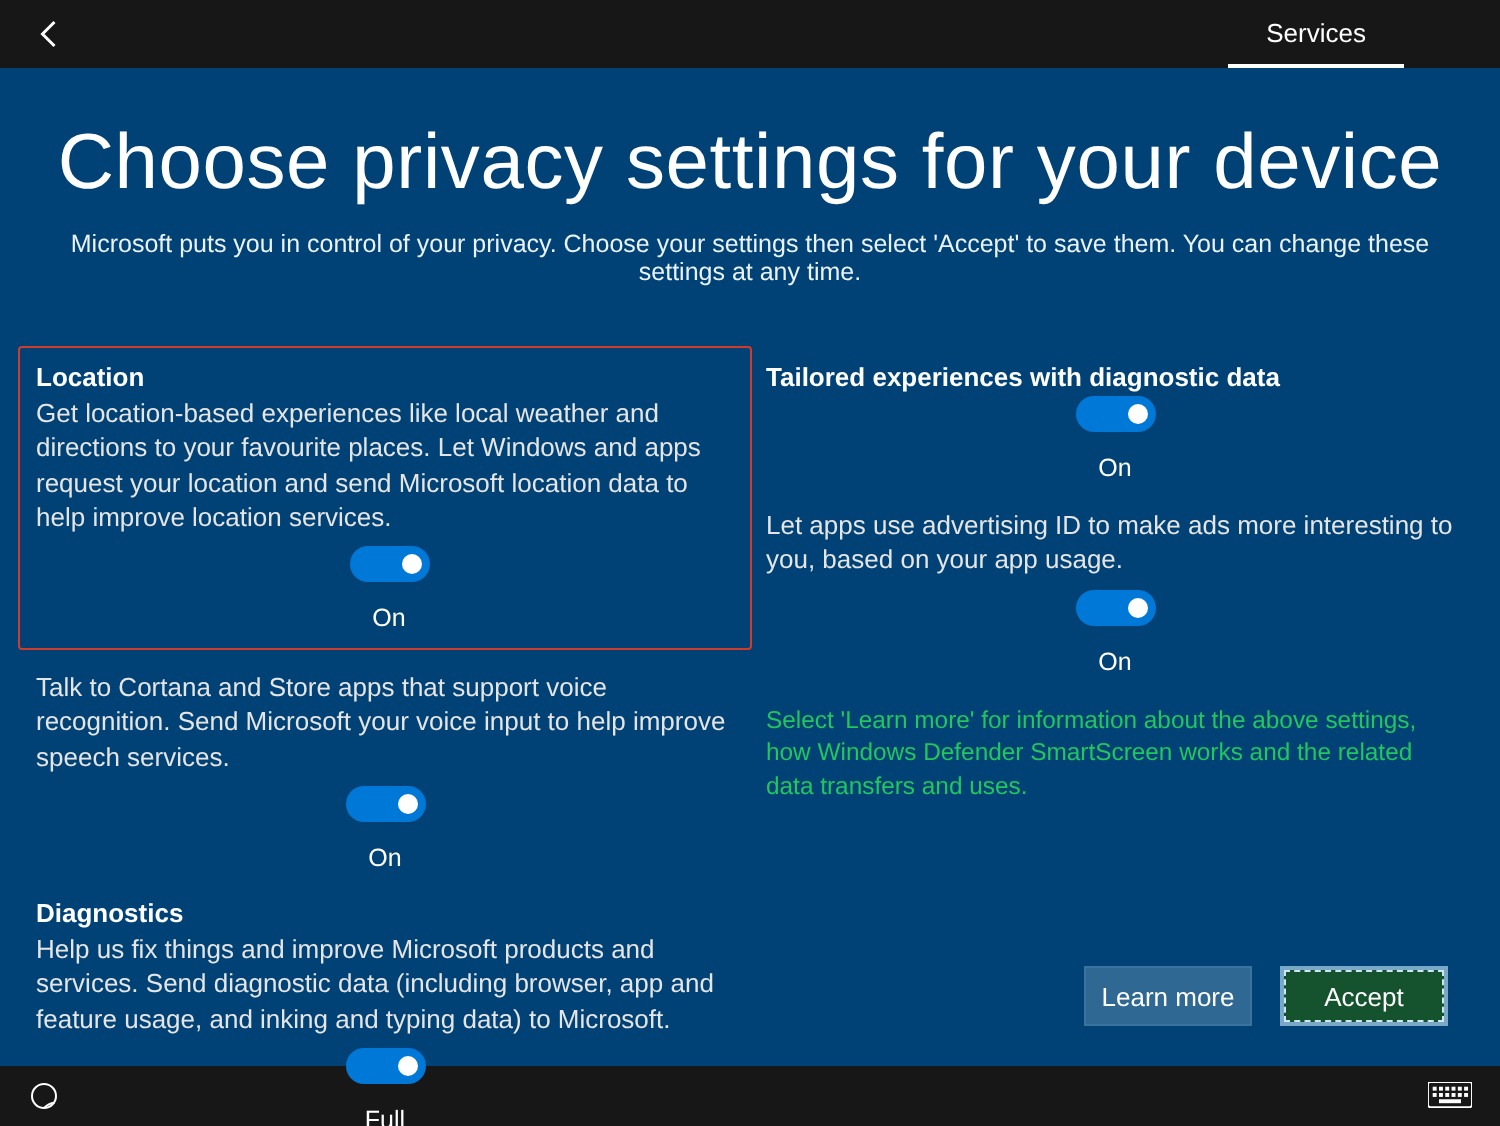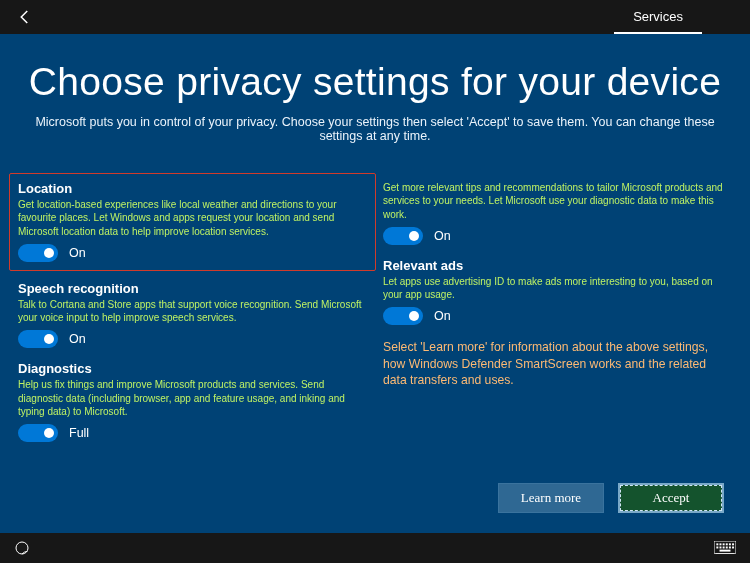--- a/index.html
+++ b/index.html
@@ -66,29 +66,30 @@
     border-radius: 2px;
     padding: 7px 4px 8px 8px;
     margin: -8px -9px 10px -9px;
   }
   .setting-title {
     font-weight: 600;
     font-size: 13px;
     margin-bottom: 2px;
   }
   .setting-desc {
-    font-size: 10px;
+    font-size: 13px;
     line-height: 1.33;
-    color: #bef264;
+    color: #e5e5e5;
     margin-bottom: 6px;
   }
   .toggle-row {
     display: flex;
     align-items: center;
     gap: 11px;
+    flex-direction: column;
   }
   .toggle {
     width: 40px;
     height: 18px;
     background: #0078d7;
     border-radius: 9px;
     position: relative;
     cursor: pointer;
   }
   .toggle::after {
@@ -97,40 +98,39 @@
     width: 10px; height: 10px;
     background: #fff;
     border-radius: 50%;
     top: 4px;
     right: 4px;
   }
   .toggle-label { font-size: 12.5px; }
   .info-text {
     font-size: 12.2px;
     line-height: 1.35;
-    color: #fdba74;
+    color: #22c55e;
     margin-top: 14px;
   }
   .button-row {
     position: absolute;
     bottom: 20px;
     right: 26px;
     display: flex;
     gap: 14px;
   }
   .btn {
-    width: 106px;
+    width: 84px;
     height: 30px;
     display: flex;
     align-items: center;
     justify-content: center;
     font-size: 13px;
     cursor: pointer;
     color: #fff;
-    font-family: Liberation Serif, serif;
   }
   .btn-secondary {
     background: #2f6893;
     border: 1px solid #3a739e;
   }
   .btn-primary {
     background: #14532d;
     outline: 1px dashed #cfe4f4;
     outline-offset: -3px;
     border: 2px solid #7aa9c8;
@@ -172,21 +172,20 @@
       <div class="setting-block highlighted">
         <div class="setting-title">Location</div>
         <div class="setting-desc">Get location-based experiences like local weather and directions to your favourite places. Let Windows and apps request your location and send Microsoft location data to help improve location services.</div>
         <div class="toggle-row">
           <div class="toggle"></div>
           <span class="toggle-label">On</span>
         </div>
       </div>
 
       <div class="setting-block">
-        <div class="setting-title">Speech recognition</div>
         <div class="setting-desc">Talk to Cortana and Store apps that support voice recognition. Send Microsoft your voice input to help improve speech services.</div>
         <div class="toggle-row">
           <div class="toggle"></div>
           <span class="toggle-label">On</span>
         </div>
       </div>
 
       <div class="setting-block">
         <div class="setting-title">Diagnostics</div>
         <div class="setting-desc">Help us fix things and improve Microsoft products and services. Send diagnostic data (including browser, app and feature usage, and inking and typing data) to Microsoft.</div>
@@ -194,29 +193,28 @@
           <div class="toggle"></div>
           <span class="toggle-label">Full</span>
         </div>
       </div>
 
     </div>
 
     <div class="col">
 
       <div class="setting-block">
-        <div class="setting-desc">Get more relevant tips and recommendations to tailor Microsoft products and services to your needs. Let Microsoft use your diagnostic data to make this work.</div>
-        <div class="toggle-row">
-          <div class="toggle"></div>
-          <span class="toggle-label">On</span>
-        </div>
-      </div>
-
-      <div class="setting-block">
-        <div class="setting-title">Relevant ads</div>
+        <div class="setting-title">Tailored experiences with diagnostic data</div>
+        <div class="toggle-row">
+          <div class="toggle"></div>
+          <span class="toggle-label">On</span>
+        </div>
+      </div>
+
+      <div class="setting-block">
         <div class="setting-desc">Let apps use advertising ID to make ads more interesting to you, based on your app usage.</div>
         <div class="toggle-row">
           <div class="toggle"></div>
           <span class="toggle-label">On</span>
         </div>
       </div>
 
       <div class="info-text">Select 'Learn more' for information about the above settings, how Windows Defender SmartScreen works and the related data transfers and uses.</div>
 
     </div>

